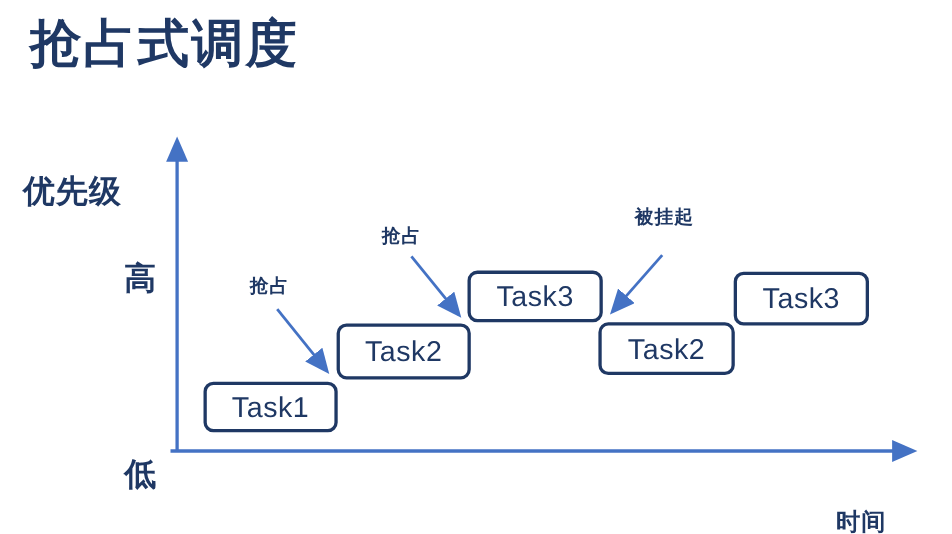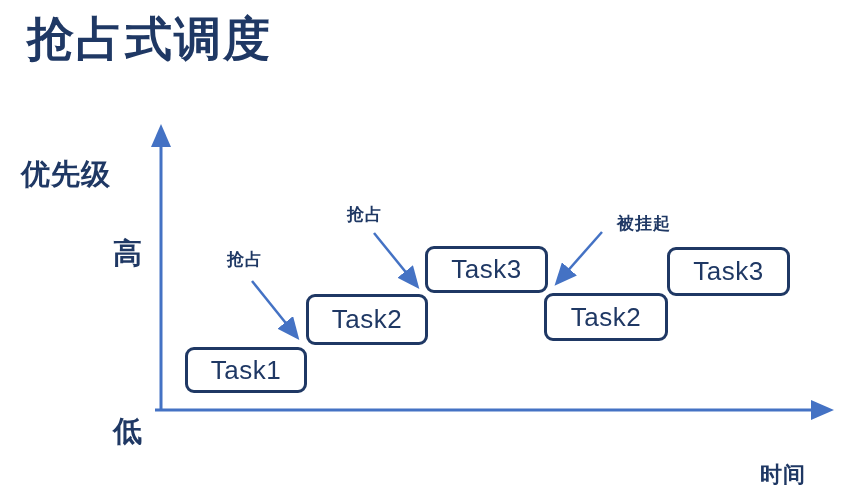--- a/index.html
+++ b/index.html
@@ -28,21 +28,21 @@
   .y-axis-title{left:21px;top:119px;font-size:29px;letter-spacing:1px;}
   .y-high{left:113px;top:198px;font-size:29px;}
   .y-low{left:113px;top:376px;font-size:29px;}
   .x-axis-title{left:760px;top:424px;font-size:22px;letter-spacing:1px;}
   .annotation{
     position:absolute;color:var(--navy);font-weight:bold;
     font-size:17px;white-space:nowrap;letter-spacing:1px;
   }
   .ann-1{left:227px;top:248px;}
   .ann-2{left:347px;top:203px;}
-  .ann-3{left:577px;top:212px;margin-left:40px;}
+  .ann-3{left:577px;top:186px;}
   .task{
     position:absolute;
     background:var(--fill);
     border:3px solid var(--navy);
     border-radius:9px;
     display:flex;align-items:center;justify-content:center;
     font-size:26px;color:var(--navy);
     letter-spacing:0.5px;
   }
   .task-1{left:185px;top:347px;width:122px;height:46px;}

